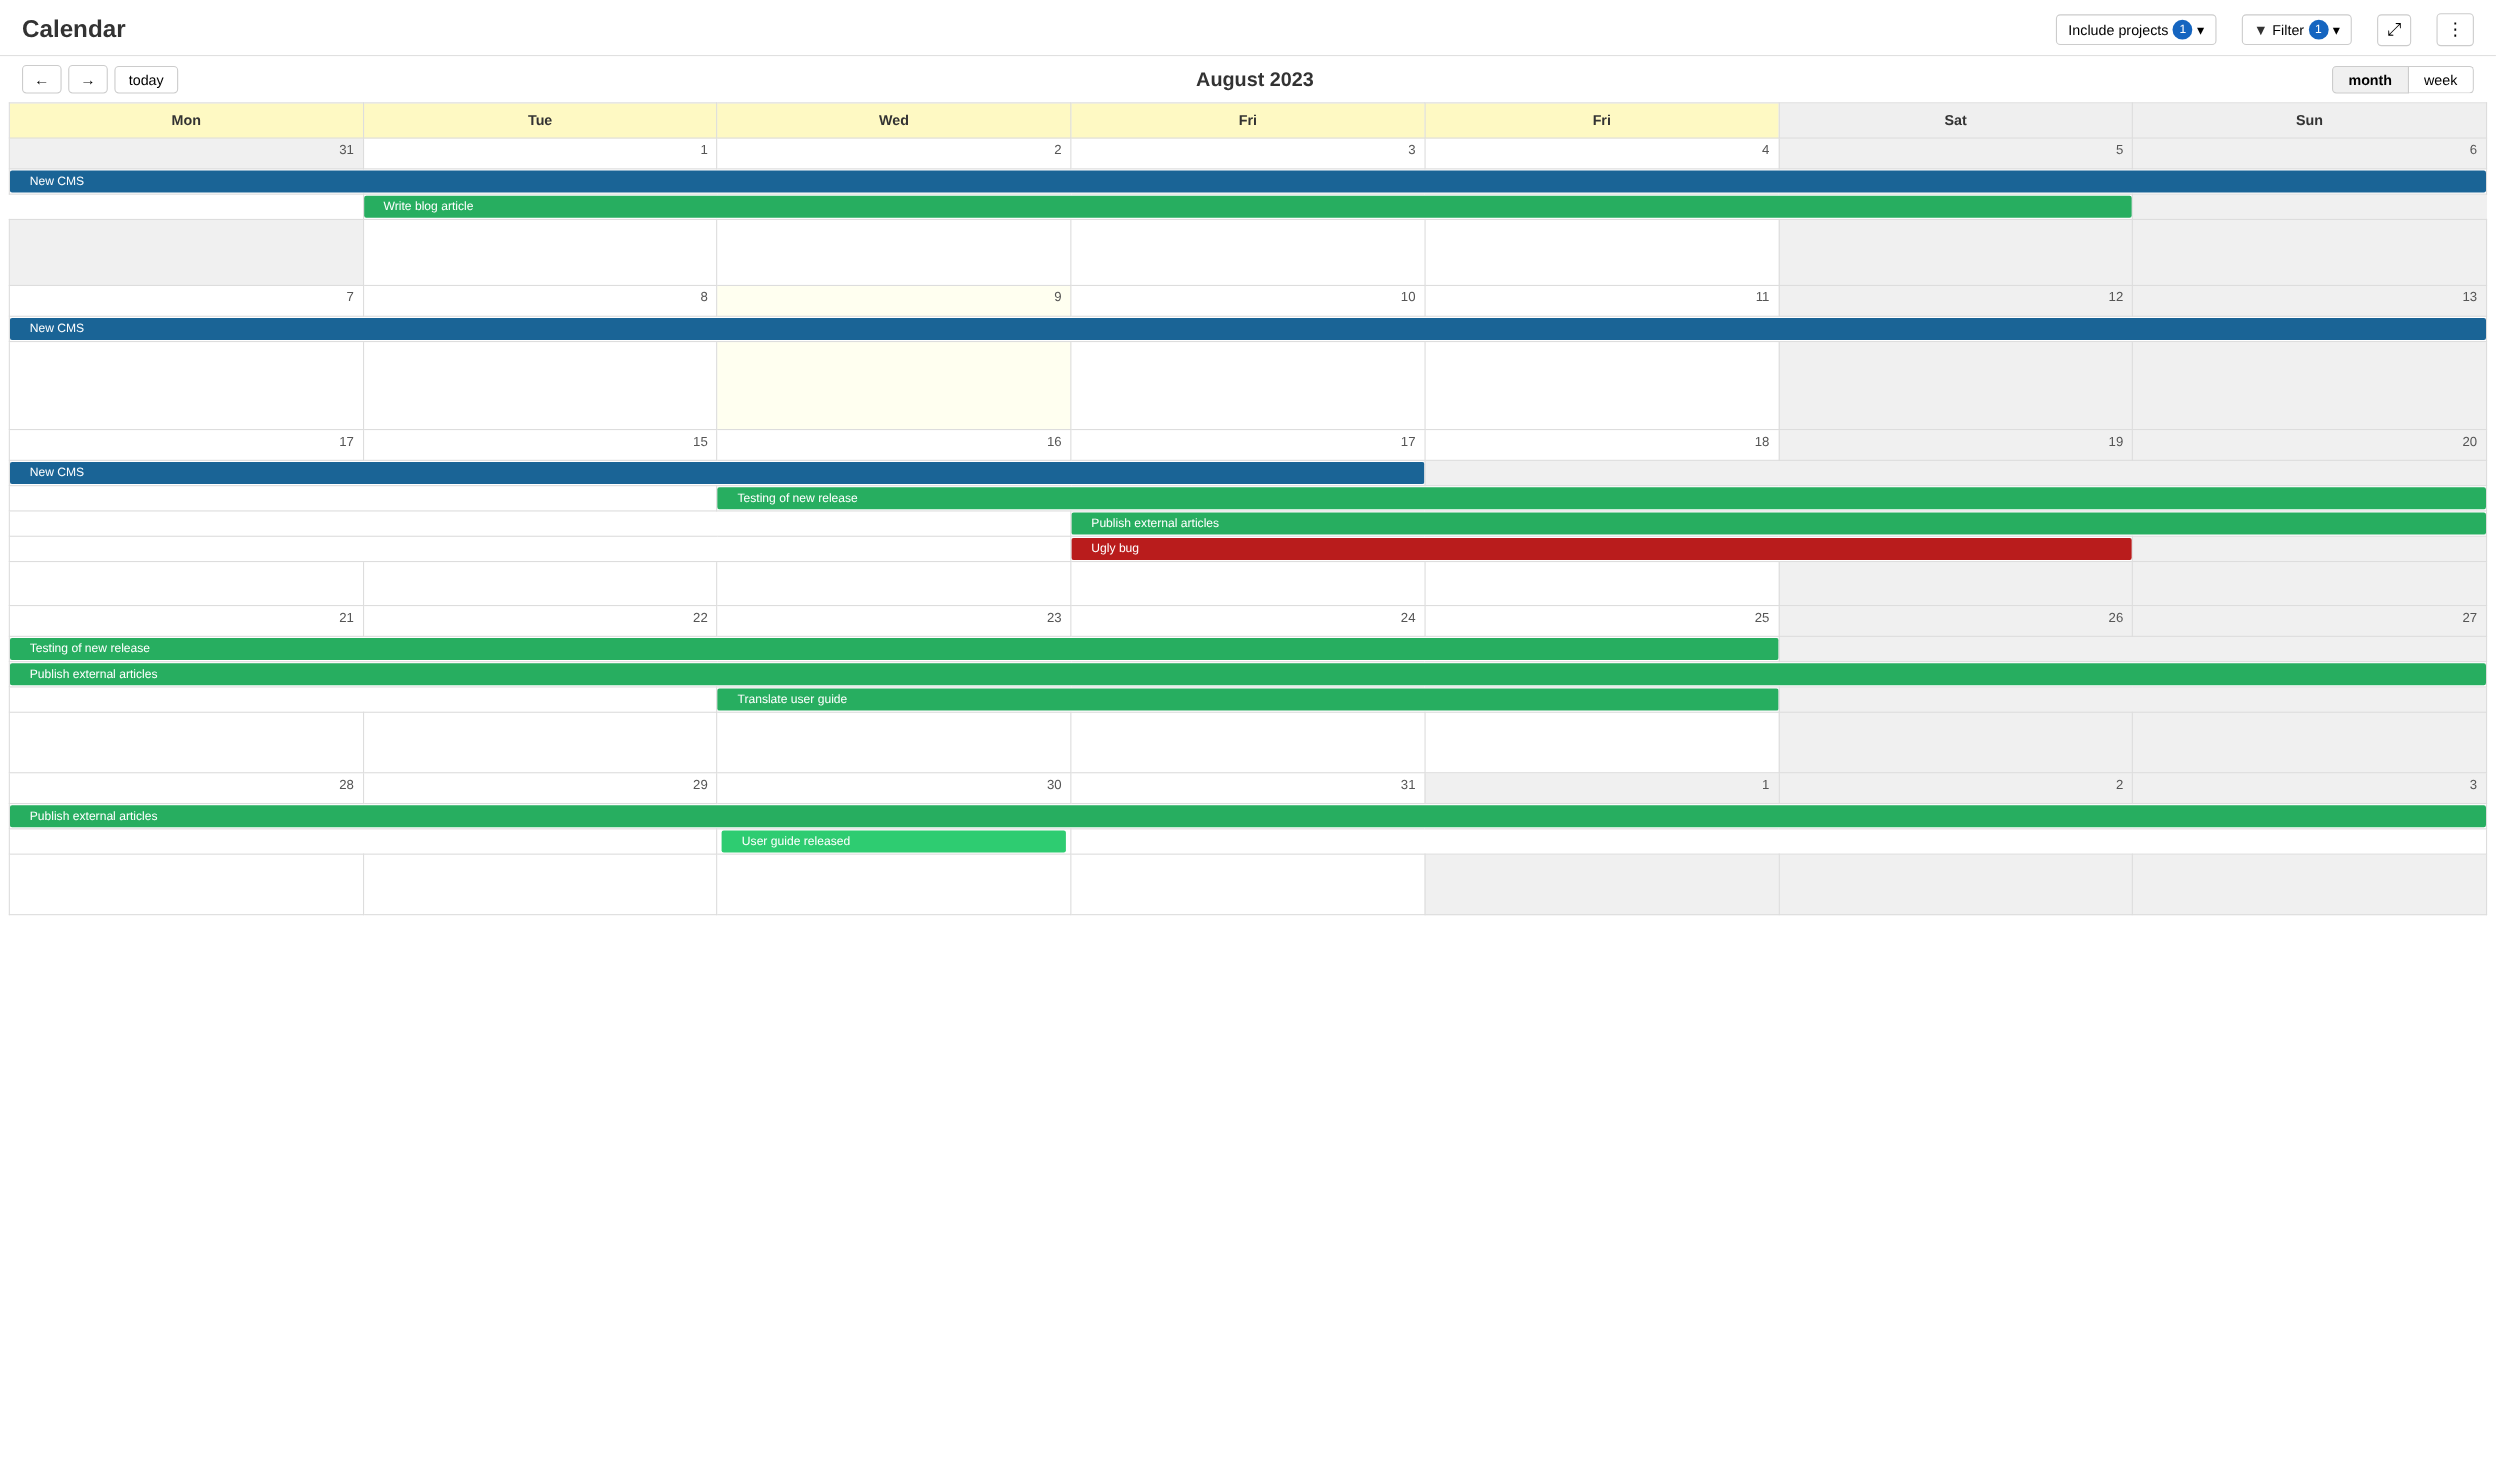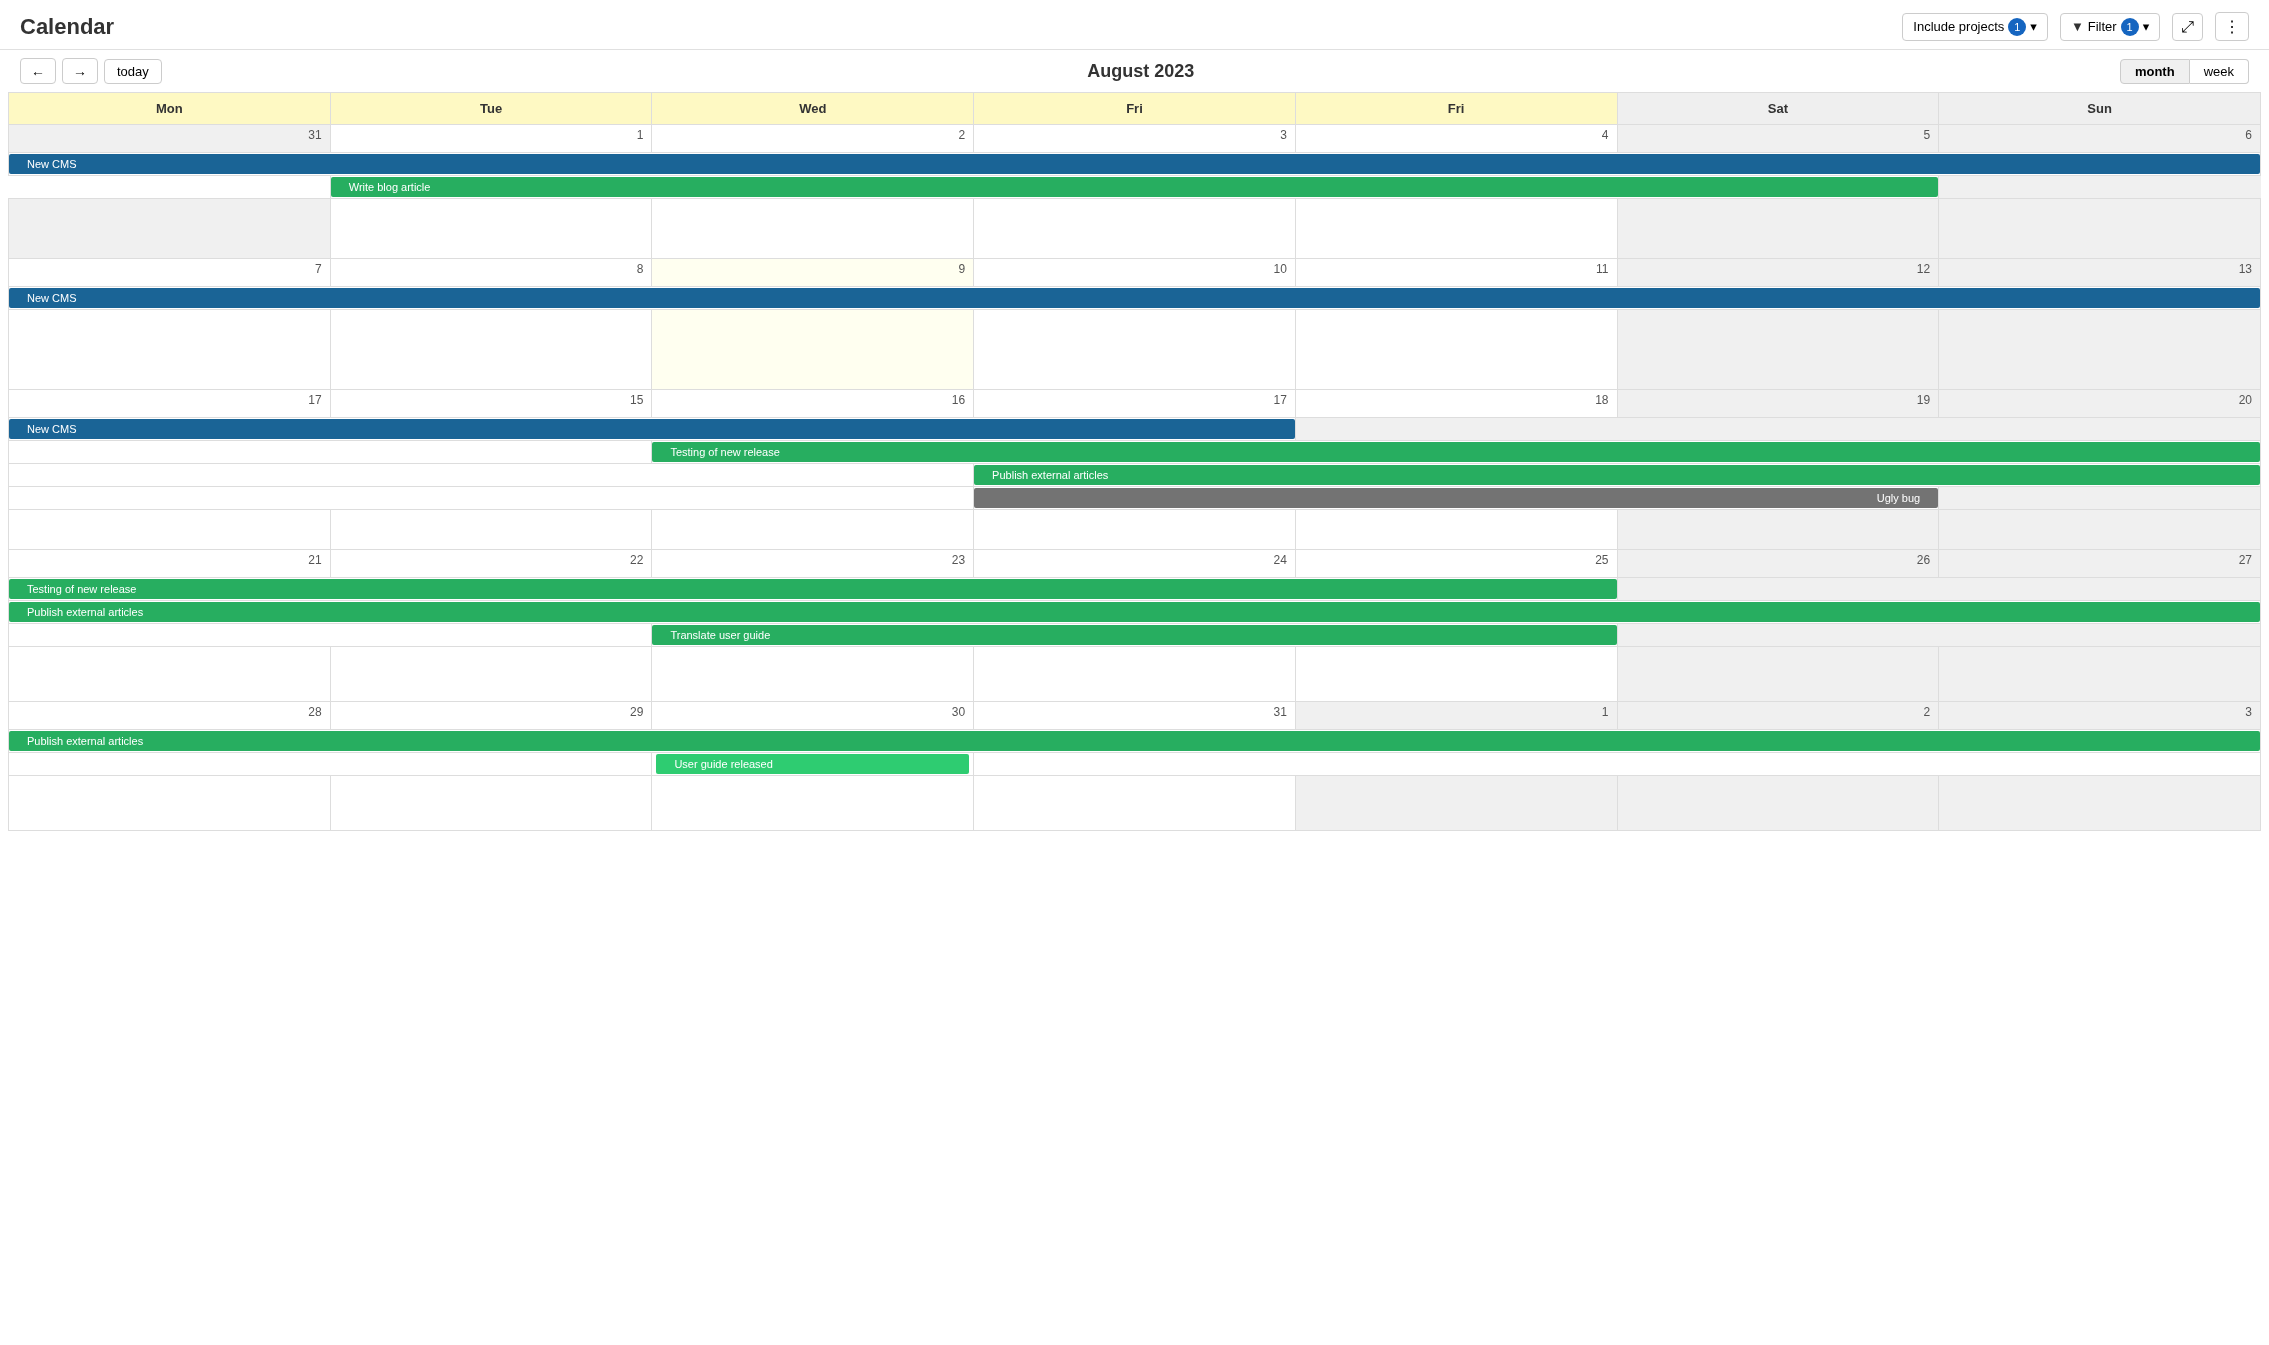--- a/index.html
+++ b/index.html
@@ -9,21 +9,21 @@
       display: flex;
       align-items: center;
       justify-content: space-between;
       padding: 12px 20px 8px 20px;
       border-bottom: 1px solid #e0e0e0;
     }
 
     .toolbar-right {
       display: flex;
       align-items: center;
-      gap: 12px;
+      gap: 23px;
     }
     .include-projects-btn, .filter-btn {
       display: flex;
       align-items: center;
       gap: 4px;
       border: 1px solid #ccc;
       border-radius: 4px;
       padding: 4px 10px;
       background: #fff;
       cursor: pointer;
@@ -125,21 +125,21 @@
       padding: 0 18px;
       color: #fff;
       font-size: 11px;
       overflow: hidden;
       white-space: nowrap;
       border-radius: 2px;
       cursor: pointer;
     }
     .evt-blue { background: #1a6496; }
     .evt-green { background: #27ae60; }
-    .evt-red { background: #737373; text-align: right; }
+    .evt-red { background: #b91c1c; }
 
     
     .day-num-row td { height: 28px; }
     .event-row td { height: 22px; padding: 1px 0; }
   </style>
 </head>
 <body>
 
 <div class="app-header">
   <div style="font-size:22px;font-weight:600;">Calendar</div>

